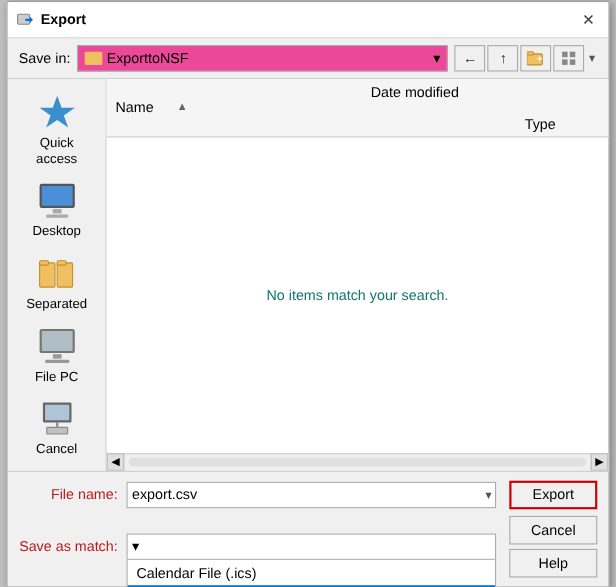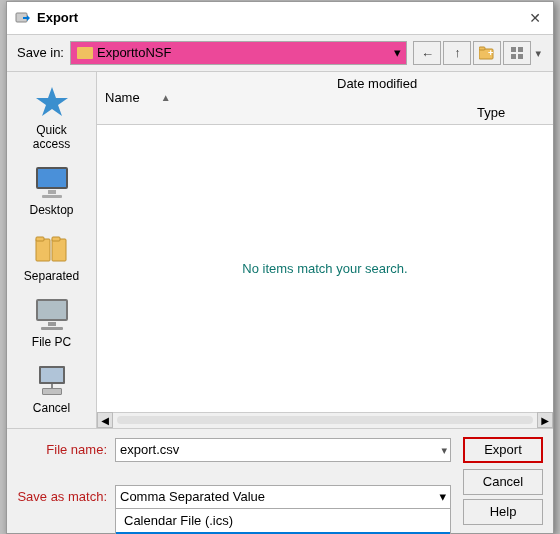--- a/index.html
+++ b/index.html
@@ -464,21 +464,20 @@
         <button class="action-btn primary">Export</button>
       </div>
     </div>
 
     <div class="form-row" style="position:relative;">
       <span class="form-label">Save as match:</span>
       <div style="flex:1;">
 
         <div style="position:relative;">
           <div style="width:100%;height:24px;border:1px solid #aaa;background:#fff;padding:0 4px;font-size:13px;display:flex;align-items:center;justify-content:space-between;cursor:pointer;">
-            <span>Comma Separated Value</span>
             <span>▾</span>
           </div>
 
           <div class="dropdown-list">
             <div class="dropdown-list-item">Calendar File (.ics)</div>
             <div class="dropdown-list-item active">Comma Separated Value</div>
 
           </div>
         </div>
       </div>

